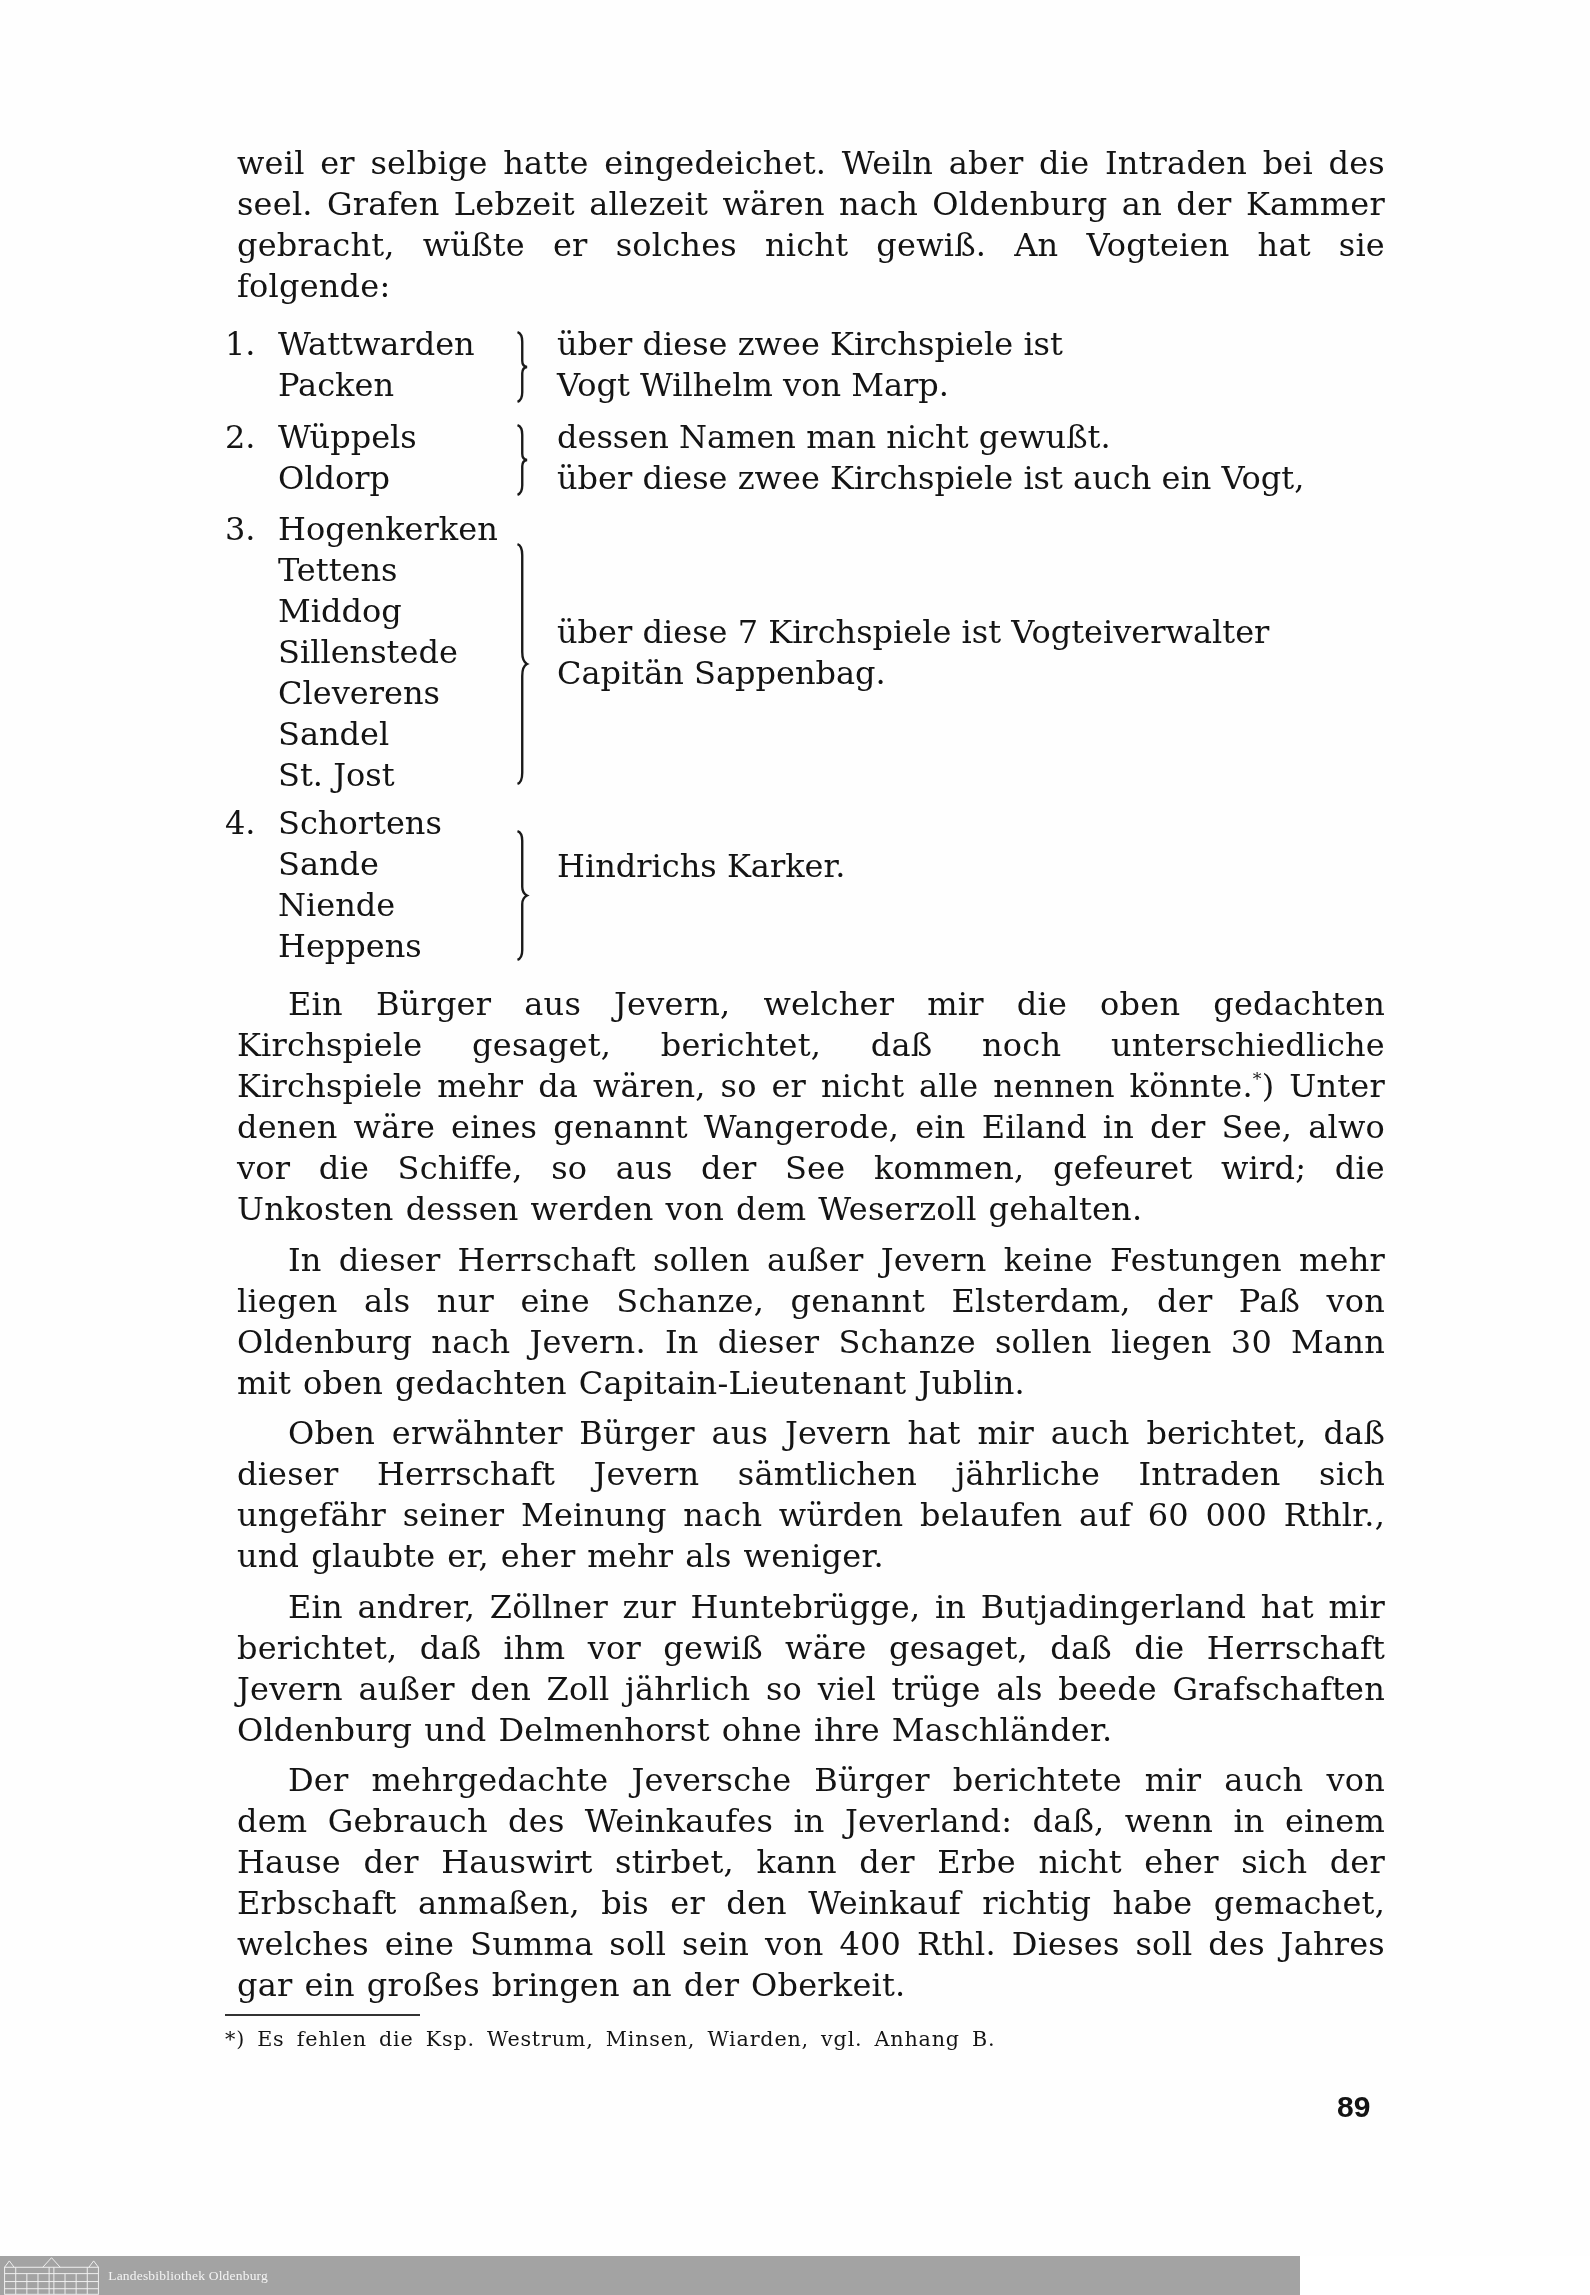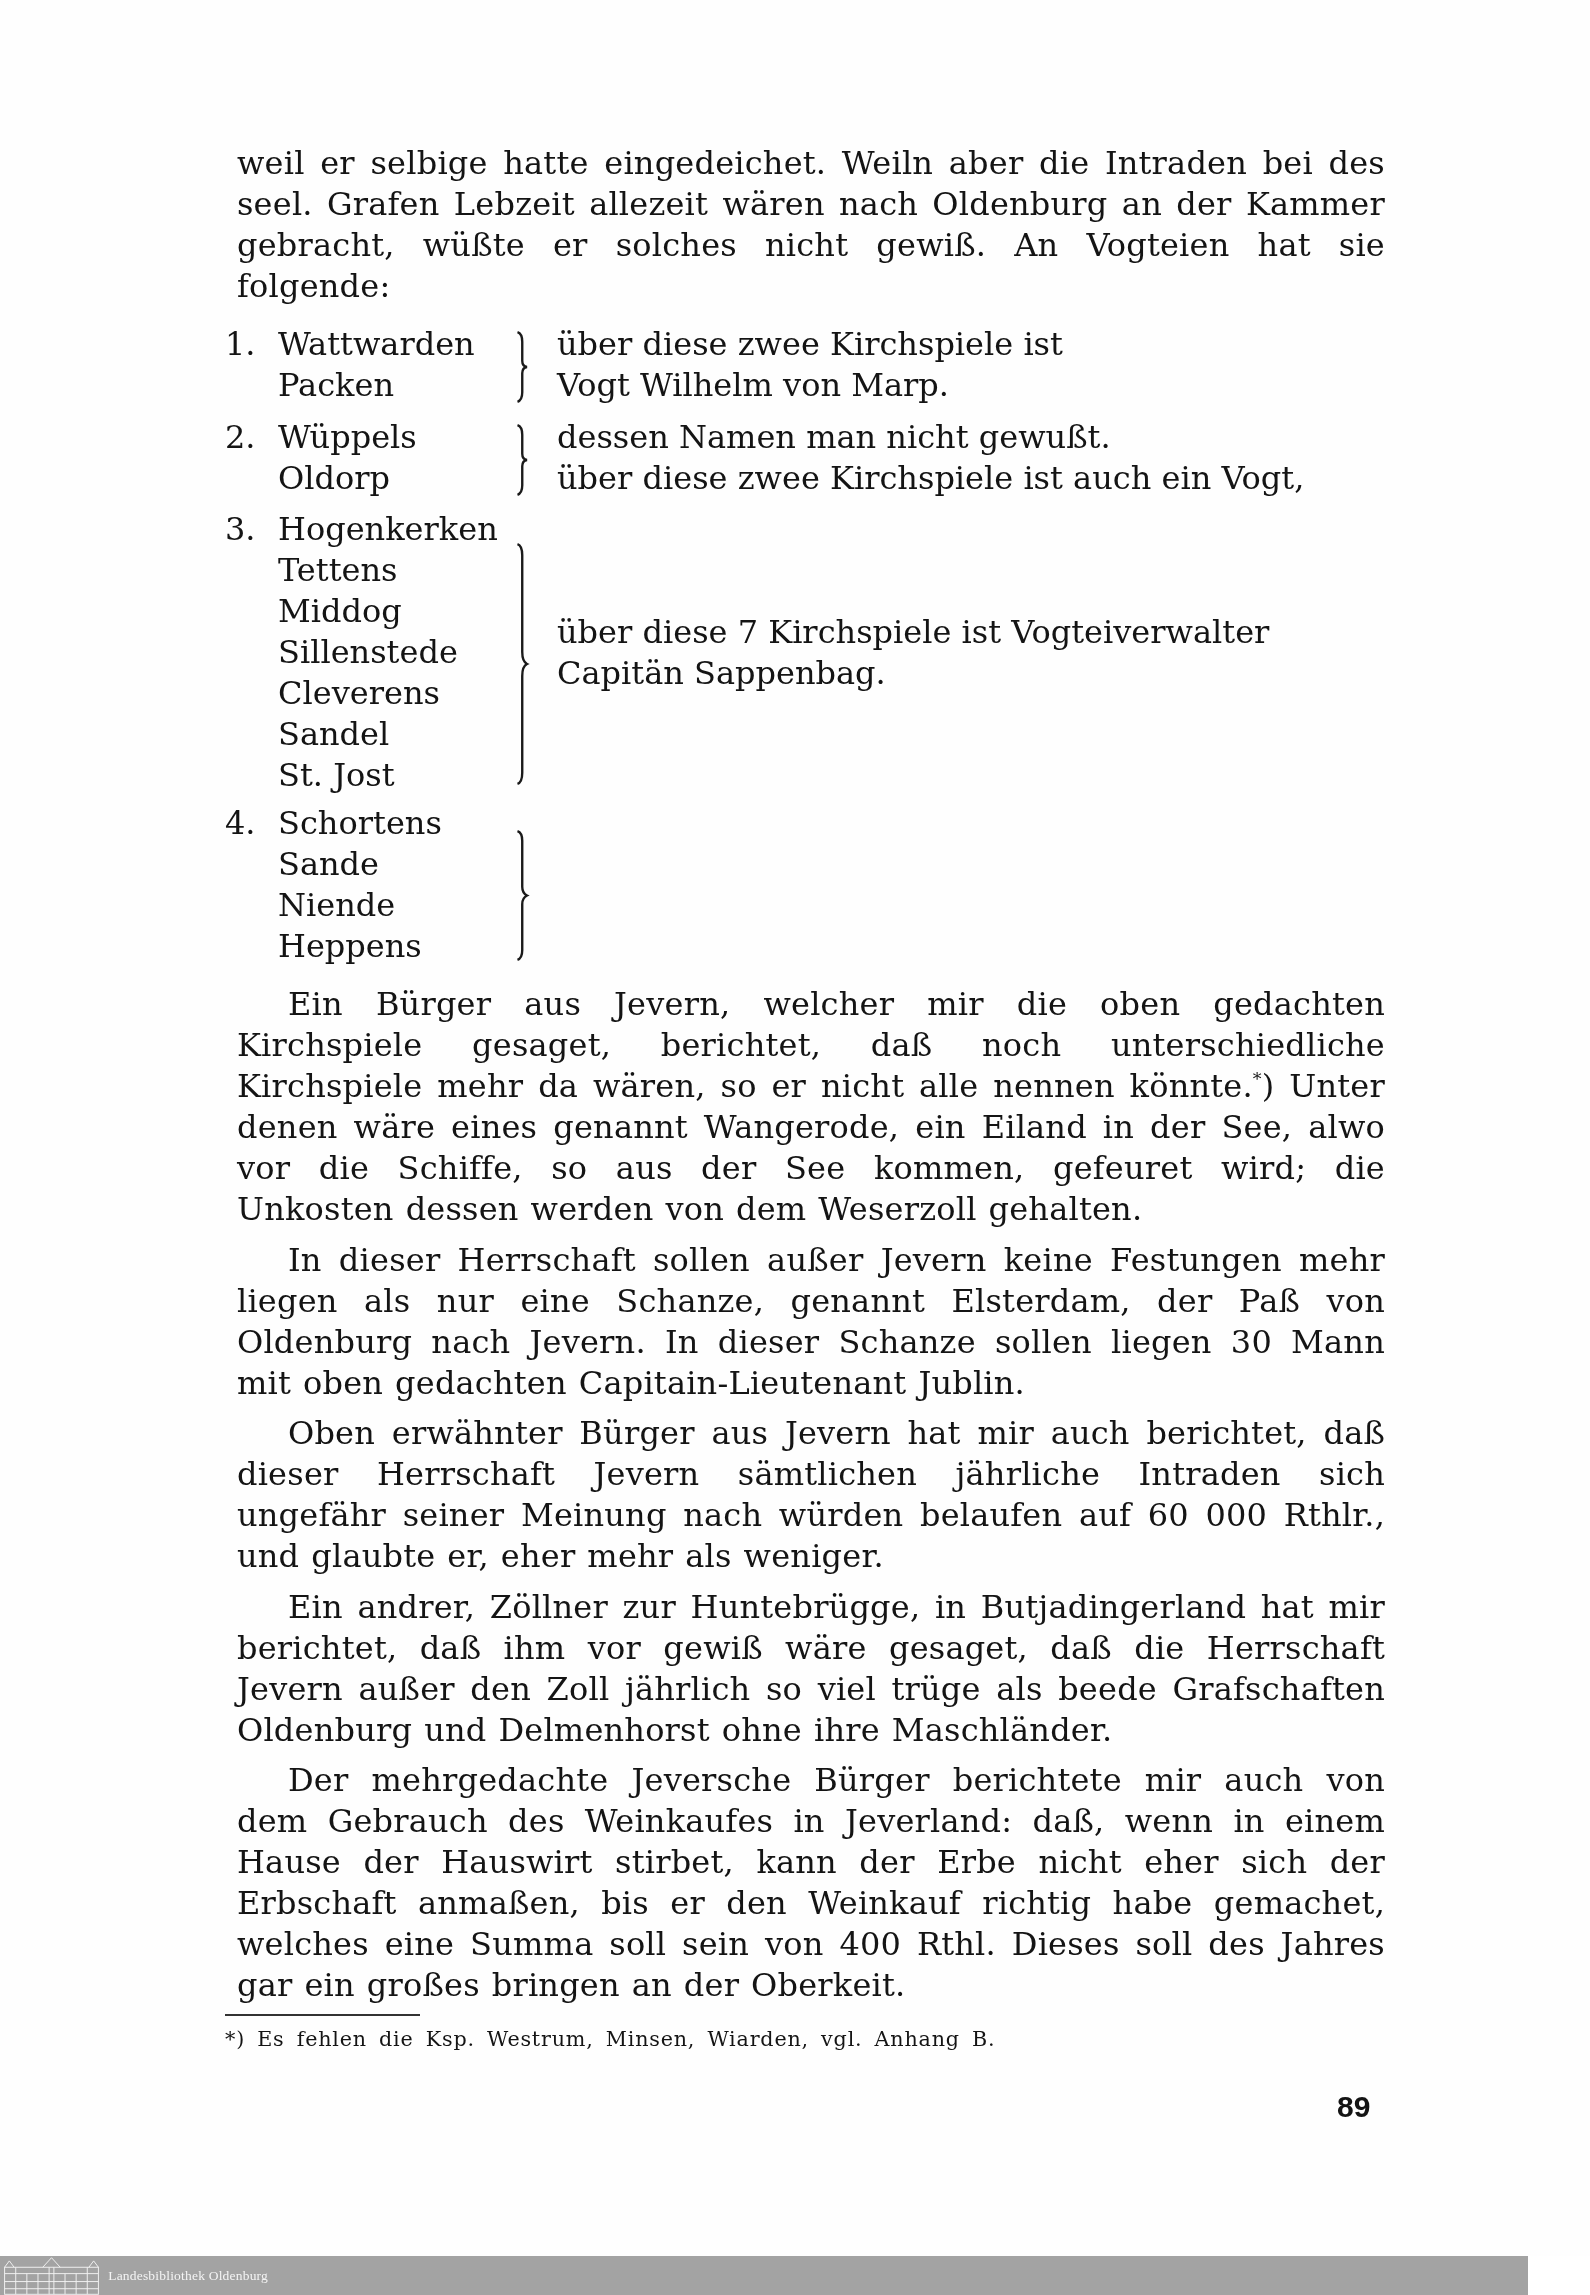--- a/index.html
+++ b/index.html
@@ -31,21 +31,21 @@
 
   #paras { top: 984px; }
   #paras .p { margin-bottom: 9.5px; }
   sup.fn { font-size: 17.5px; line-height: 0; vertical-align: super; }
 
   .fn-rule { position: absolute; left: 225px; top: 2014px; width: 195px; height: 1.6px; background: #333; }
   .footnote { position: absolute; left: 225px; top: 2026px; font-size: 20.7px; line-height: 27px; letter-spacing: 0.8px; word-spacing: 4.8px; white-space: nowrap; }
   .page-number { position: absolute; left: 1337px; top: 2090px; font-family: "Liberation Sans", "DejaVu Sans", sans-serif; font-weight: bold; font-size: 30px; }
 
   .footer-bar {
-    position: absolute; left: 0; top: 2256px; width: 1528px; height: 40px;
+    position: absolute; left: 0; top: 2256px; width: 1300px; height: 40px;
     background: #a3a3a3; display: flex; align-items: center;
   }
   .footer-logo { width: 97px; height: 40px; margin-left: 3.2px; }
   .footer-text {
     color: #f4f4f4; font-family: "Liberation Serif", "DejaVu Serif", serif;
     font-size: 13.5px; margin-left: 8px; letter-spacing: 0.2px;
   }
 </style>
 </head>
 <body>
@@ -119,20 +119,21 @@
     <div class="names">
       <div>Schortens</div>
       <div>Sande</div>
       <div>Niende</div>
       <div>Heppens</div>
     </div>
     <svg class="brace" style="top:25.4px;height:135px" viewBox="0 0 40 170">
       <path d="M8 4 Q14 6 14 16 L14 74 Q14 82 20 85 Q14 88 14 96 L14 154 Q14 164 8 166" fill="none" stroke="#1a1a1a" stroke-width="3"></path>
     </svg>
     <div class="desc" style="top:43px">
+      <div>Hindrichs Karker.</div>
     </div>
   </div>
 
   <div class="col" id="paras">
     <p class="p indent"><span>Ein Bürger aus Jevern, welcher mir die oben gedachten Kirchspiele gesaget, berichtet, daß noch unterschiedliche Kirchspiele mehr da wären, so er nicht alle nennen könnte.</span><sup class="fn">*</sup><span>) Unter denen wäre eines genannt Wangerode, ein Eiland in der See, alwo vor die Schiffe, so aus der See kommen, gefeuret wird; die Unkosten dessen werden von dem Weserzoll gehalten.</span></p>
     <p class="p indent">In dieser Herrschaft sollen außer Jevern keine Festungen mehr liegen als nur eine Schanze, genannt Elsterdam, der Paß von Oldenburg nach Jevern. In dieser Schanze sollen liegen 30 Mann mit oben gedachten Capitain-Lieutenant Jublin.</p>
     <p class="p indent">Oben erwähnter Bürger aus Jevern hat mir auch berichtet, daß dieser Herrschaft Jevern sämtlichen jährliche Intraden sich ungefähr seiner Meinung nach würden belaufen auf 60 000 Rthlr., und glaubte er, eher mehr als weniger.</p>
     <p class="p indent">Ein andrer, Zöllner zur Huntebrügge, in Butjadingerland hat mir berichtet, daß ihm vor gewiß wäre gesaget, daß die Herrschaft Jevern außer den Zoll jährlich so viel trüge als beede Grafschaften Oldenburg und Delmenhorst ohne ihre Maschländer.</p>
     <p class="p indent">Der mehrgedachte Jeversche Bürger berichtete mir auch von dem Gebrauch des Weinkaufes in Jeverland: daß, wenn in einem Hause der Hauswirt stirbet, kann der Erbe nicht eher sich der Erbschaft anmaßen, bis er den Weinkauf richtig habe gemachet, welches eine Summa soll sein von 400 Rthl. Dieses soll des Jahres gar ein großes bringen an der Oberkeit.</p>
   </div>

